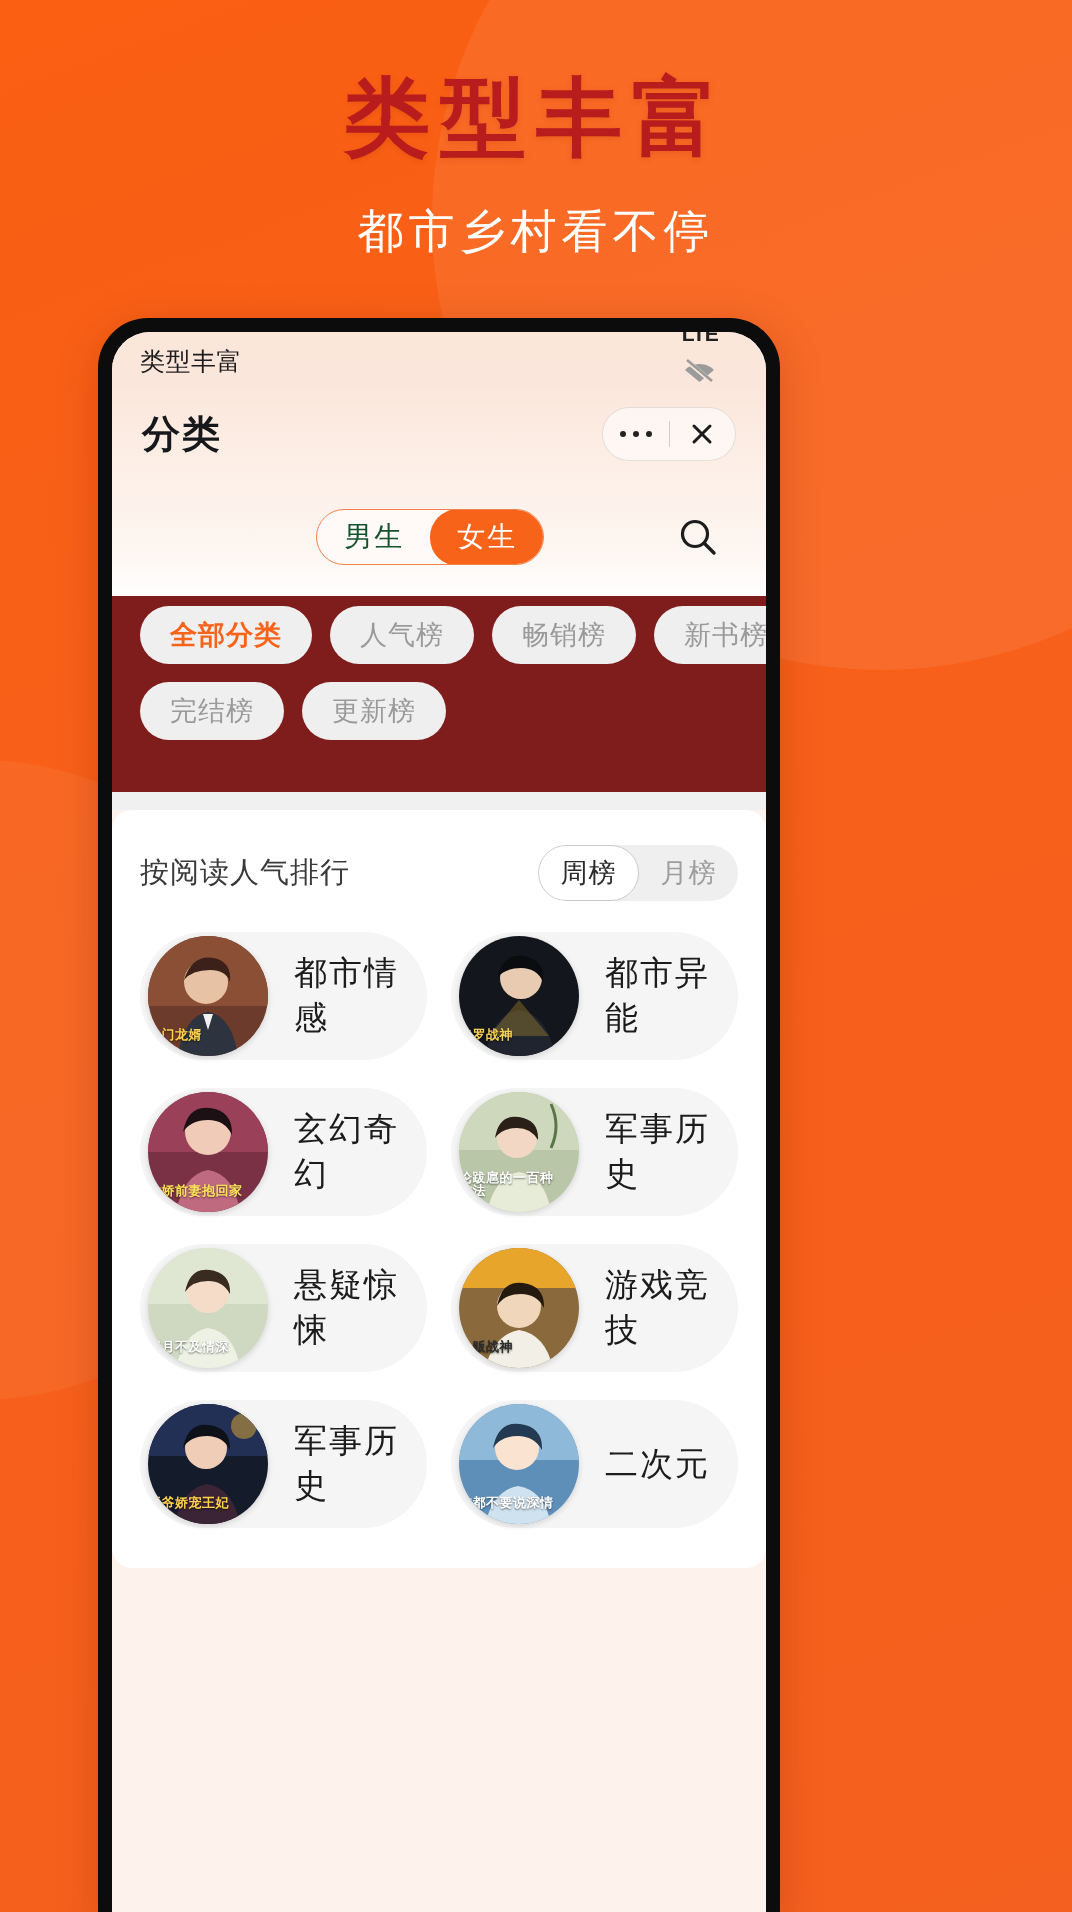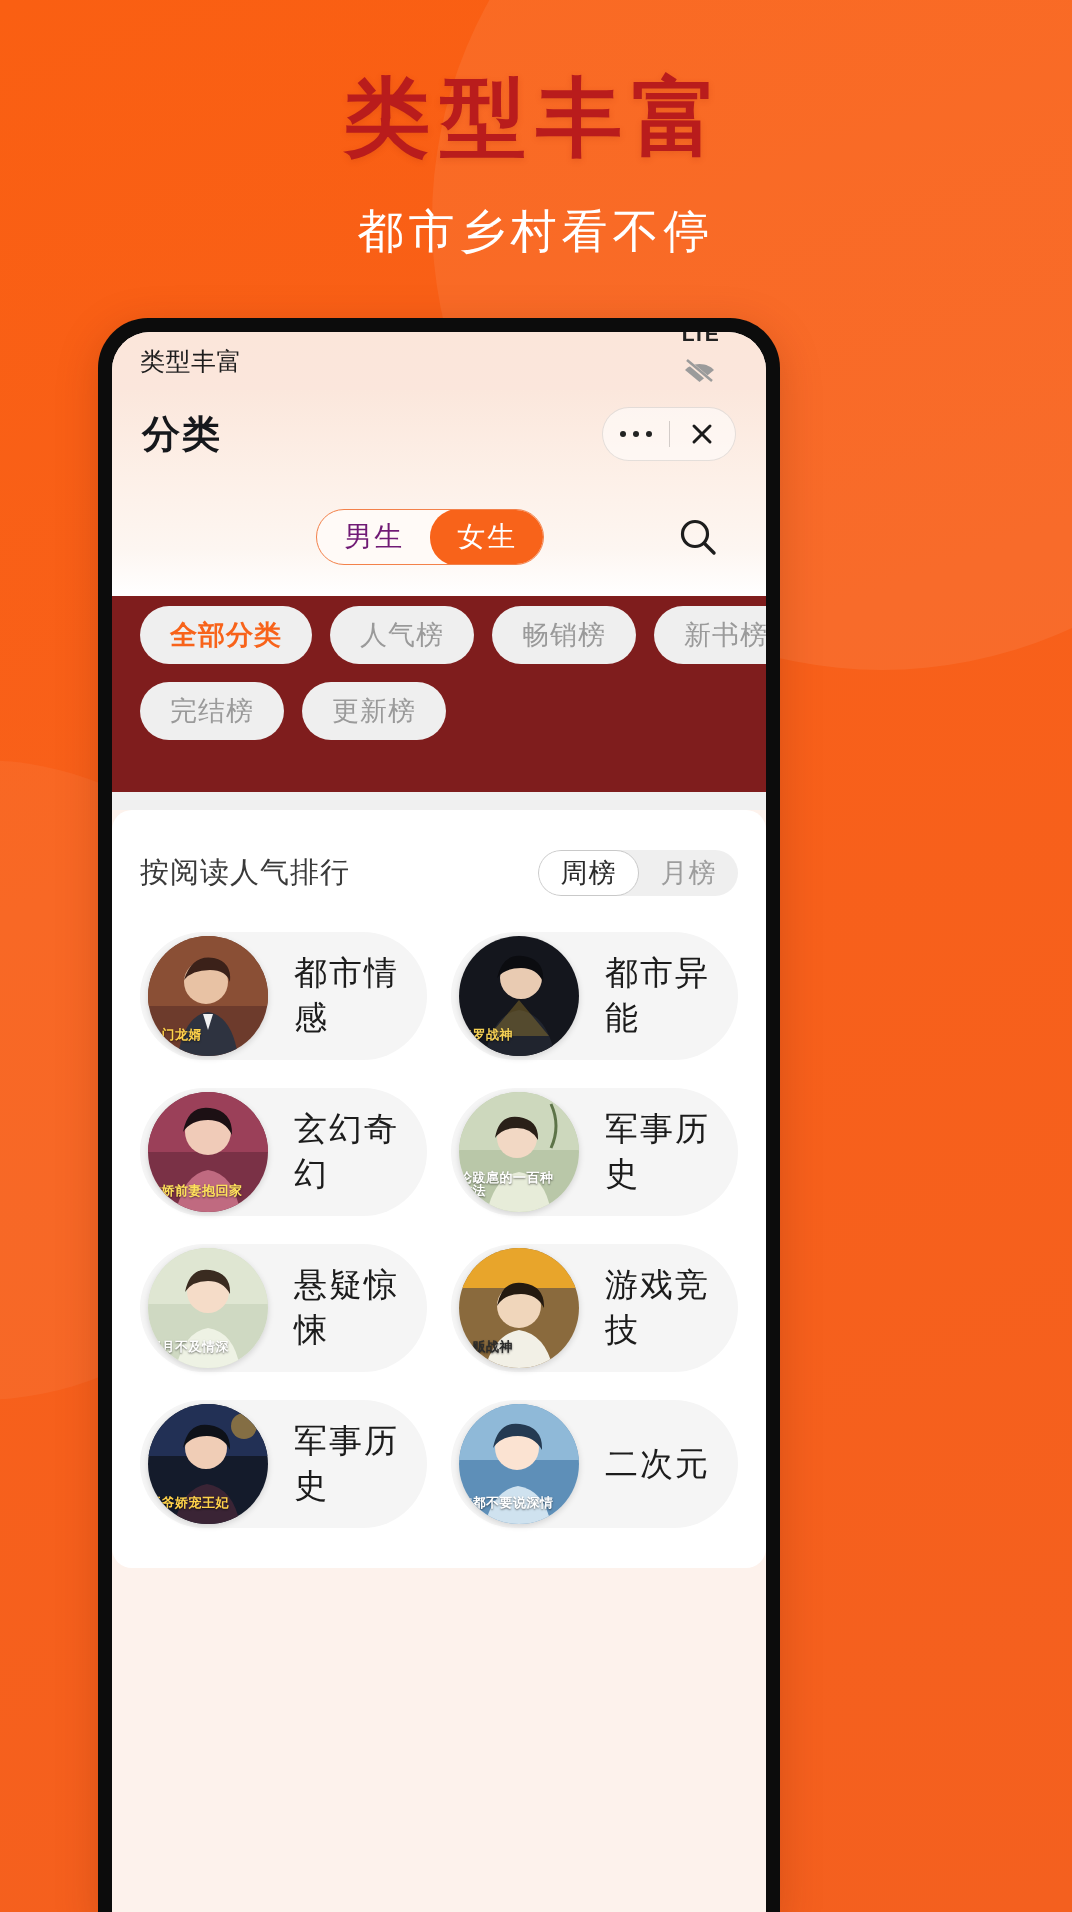--- a/index.html
+++ b/index.html
@@ -105,21 +105,21 @@
     display:flex; align-items:stretch;
     width:228px; height:56px;
     border:1.5px solid #f3814a;
     border-radius:28px;
     background:#fffaf7;
     overflow:hidden;
     margin-left:-18px;
   }
   .seg {
     flex:1; display:flex; align-items:center; justify-content:center;
-    font-size:28px; color:#701a75; letter-spacing:2px;
+    font-size:28px; color:#14532d; letter-spacing:2px;
   }
   .seg.active {
     background:#f8631a; color:#ffffff; border-radius:28px;
     margin:-1.5px; font-weight:500;
   }
   .search-btn {
     position:absolute; right:44px; top:50%; transform:translateY(-50%);
     width:48px; height:48px; display:flex; align-items:center; justify-content:center;
   }
 
@@ -141,21 +141,21 @@
 
   
   .rank {
     background:#ffffff; padding:26px 28px 0 28px;border-radius:20px;
   }
   .rank-head { display:flex; align-items:center; height:74px; }
   .rank-title { font-size:29px; color:#3a3a3a; letter-spacing:1px; }
   .rank-toggle {
     margin-left:auto; display:flex;
     border-radius:29px; background:#efefef; overflow:hidden;
-    height:46px; width:200px;
+    height:56px; width:200px;
   }
   .rtg {
     flex:1; display:flex; align-items:center; justify-content:center;
     font-size:27px; color:#9d9d9d; letter-spacing:1px;
   }
   .rtg.active {
     background:#ffffff; color:#2b2b2b; font-weight:500;
     border:1.5px solid #c9c9c9; border-radius:29px;
   }
 

